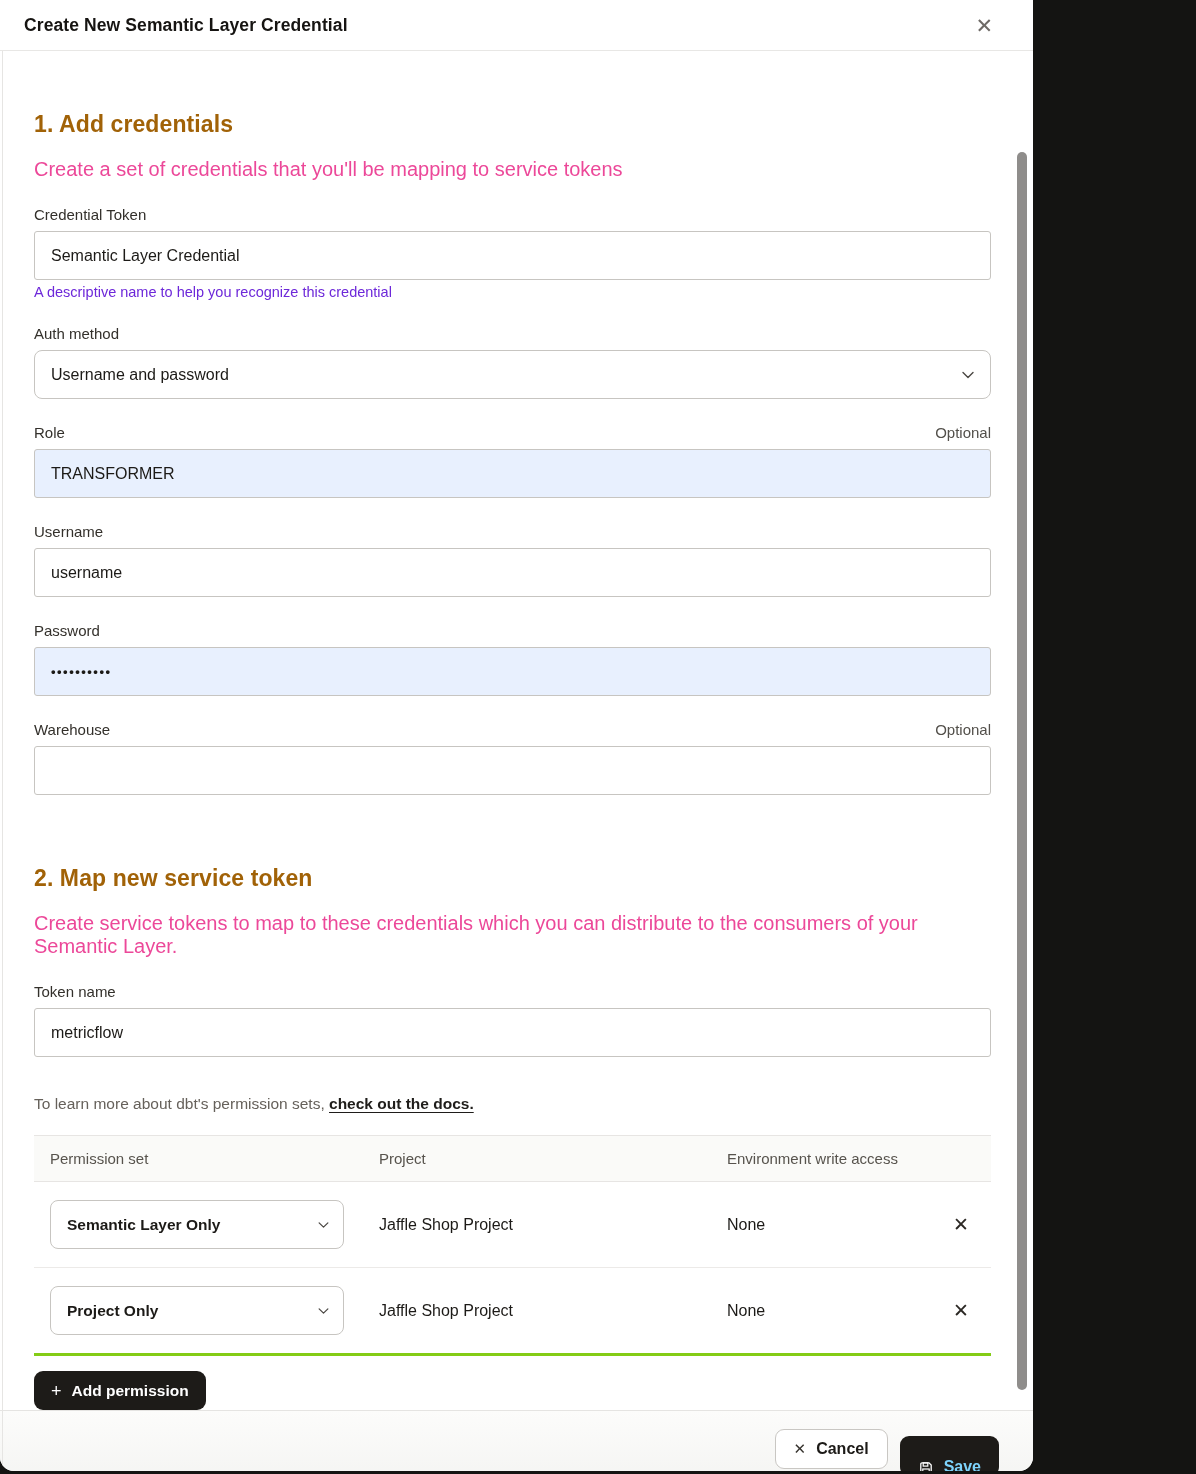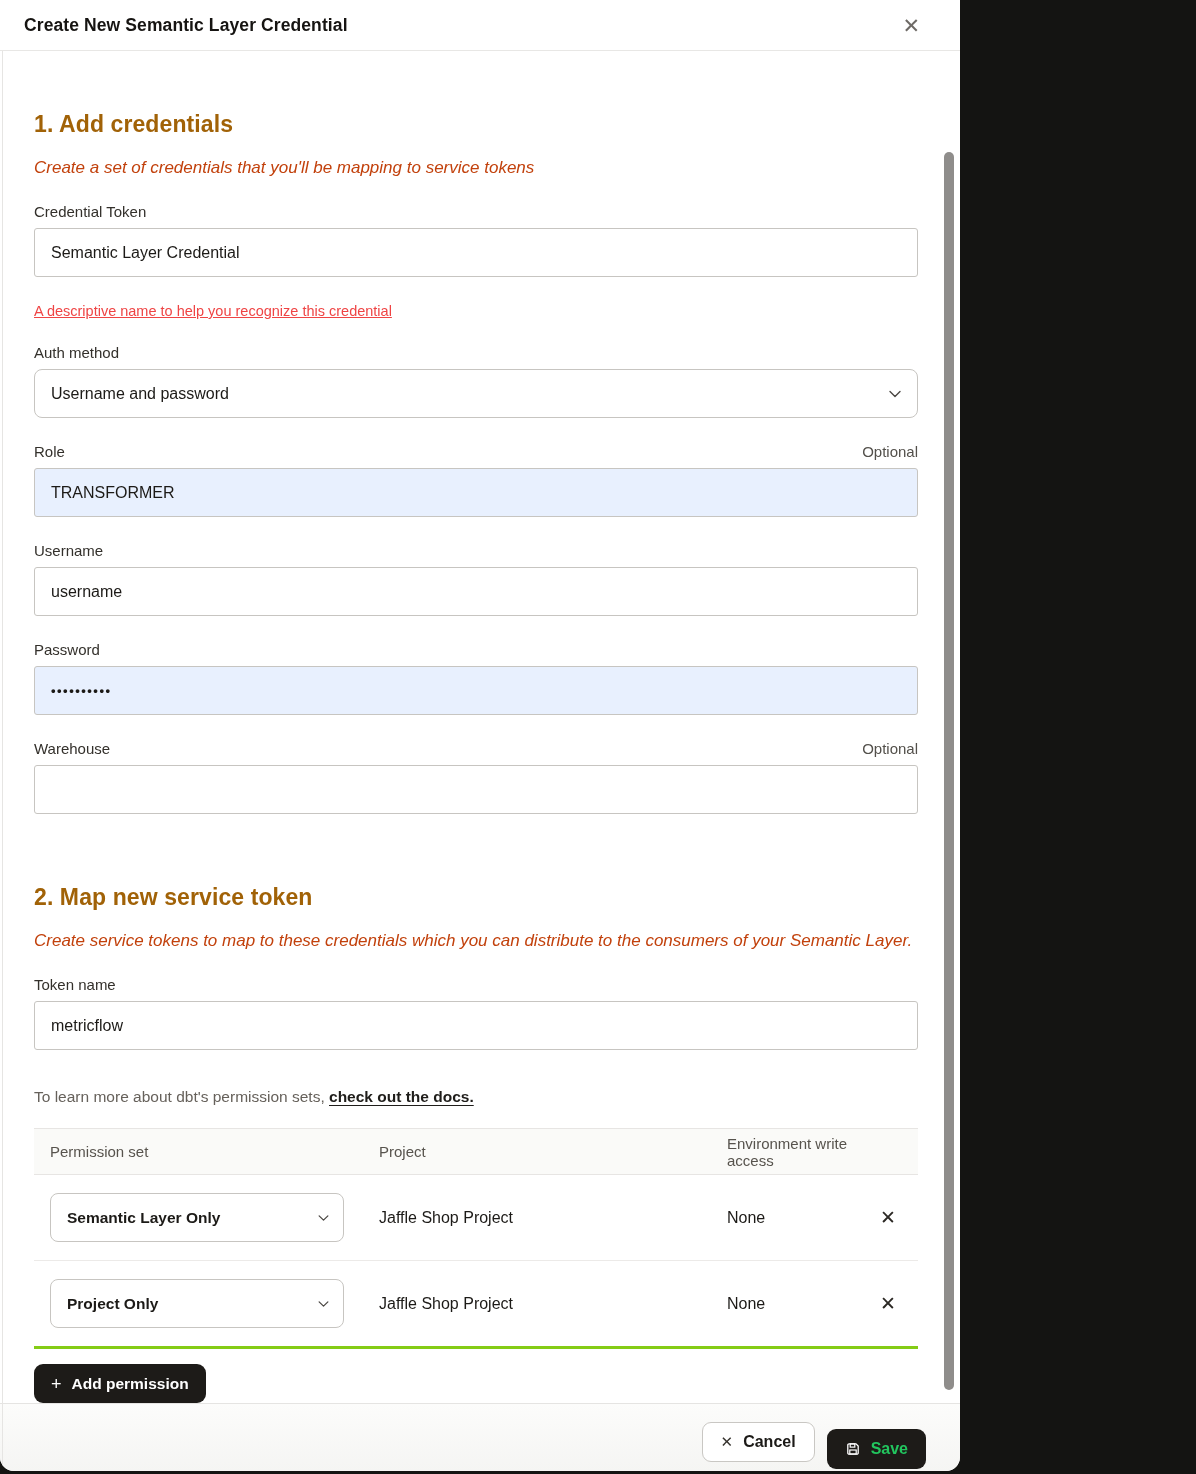--- a/index.html
+++ b/index.html
@@ -5,21 +5,21 @@
   * { margin:0; padding:0; box-sizing:border-box; }
   html,body { width:1196px; height:1474px; }
   body {
     font-family:"Liberation Sans","DejaVu Sans",sans-serif;
     background:#141412;
     color:#1f1d1a;
     overflow:hidden;
   }
   .modal {
     position:relative;
-    width:960px; height:1471px;
+    width:1033px; height:1471px;
     background:#ffffff;
     border-radius:0 0 14px 14px;
     display:flex; flex-direction:column;
     overflow:hidden;
   }
   
   .modal-header {
     flex:0 0 51px;
     display:flex; align-items:center; justify-content:space-between;
     padding:0 24px;
@@ -38,36 +38,36 @@
   .scrollbar-thumb {
     position:absolute; right:6px; top:152px;
     width:10px; height:1238px;
     background:#8f8d8b; border-radius:6px;
   }
   
   .content { flex:1 1 auto; padding:0 42px 0 34px; }
   .section-heading { font-size:23px; font-weight:700; color:#a16207; letter-spacing:.1px; }
   .h1-space { margin-top:60px; }
   .h2-space { margin-top:70px; }
-  .section-desc { margin-top:20px; font-size:17px; color:#c2410c;font-style:italic; }
+  .section-desc { margin-top:20px; font-size:20px; color:#ec4899; }
   .field { margin-top:25px; }
   .label-row { display:flex; align-items:baseline; justify-content:space-between; }
   .field-label { font-size:15px; color:#33302b; }
   .optional { font-size:15px; color:#53504b; }
   .text-input {
     display:block; width:100%; height:49px;
     margin-top:8px; padding:0 16px;
     font-family:inherit; font-size:16px; color:#1c1a17;
     background:#fff;
     border:1px solid #c7c5c1; border-radius:3px;
     outline:none;
   }
   .text-input.autofill { background:#e8f0fe; }
   .text-input.password { font-size:13px; letter-spacing:1.5px; font-weight:700; }
-  .field-help { margin-top:26px; font-size:14.5px; color:#ef4444;text-decoration:underline; }
+  .field-help { margin-top:4px; font-size:14.5px; color:#6d28d9; }
   .select-box {
     position:relative;
     display:flex; align-items:center;
     width:100%; height:49px; margin-top:8px;
     padding:16px 16px;
     font-size:16px; color:#1c1a17;
     border:1px solid #c7c5c1; border-radius:8px;
     background:#fff; cursor:pointer;text-align:center;
   }
   .select-box .chevron { position:absolute; right:16px; top:50%; transform:translateY(-50%); display:flex; }
@@ -125,23 +125,23 @@
   }
   .cancel-btn {
     display:inline-flex; align-items:center; gap:10px;
     height:40px; padding:0 18px;
     background:#fff; color:#1c1a17;
     border:1px solid #c9c7c3; border-radius:9px; cursor:pointer;
     font-family:inherit; font-size:16px; font-weight:600;
   }
   .cancel-btn .x-glyph { font-size:15px; color:#36332e; }
   .save-btn {
-    display:inline-flex; align-items:center; gap:10px;
+    display:inline-flex; align-items:flex-end; gap:10px;
     height:40px; padding:0 18px;
-    background:#1d1b18; color:#22c55e;
+    background:#1d1b18; color:#7dd3fc;
     border:none; border-radius:9px; cursor:pointer;
     font-family:inherit; font-size:16px; font-weight:700;margin-top:13px;
   }
 </style>
 </head>
 <body>
 
 <div class="modal">
 
   <div class="modal-header">

